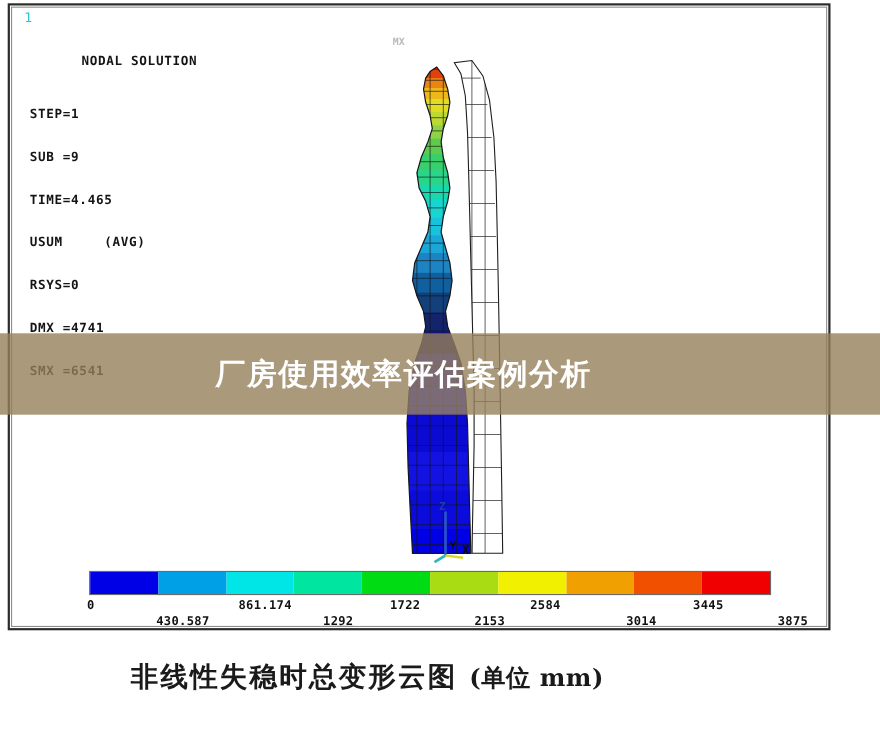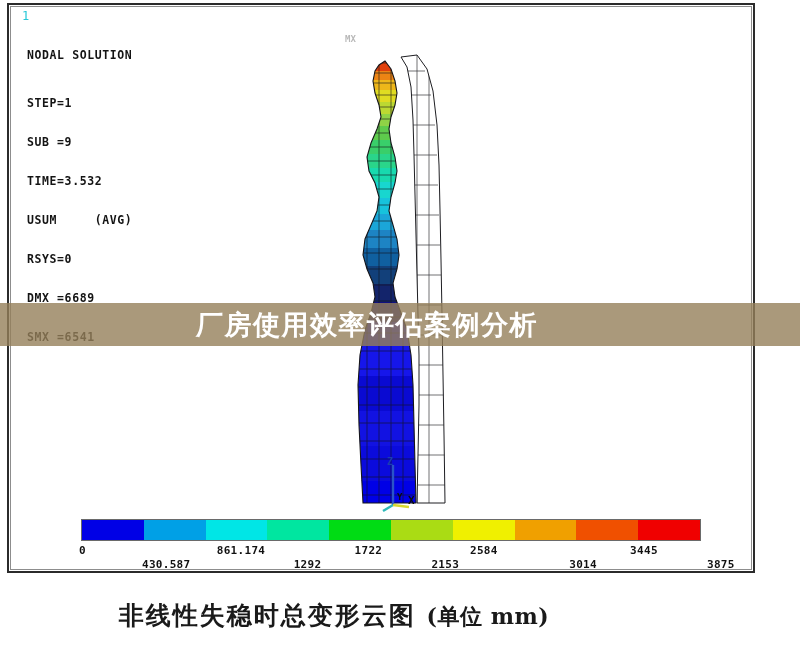--- a/index.html
+++ b/index.html
@@ -57,29 +57,30 @@
     font-family: "DejaVu Sans Mono", monospace;
     font-size: 11.5px;
     font-weight: bold;
     color: #141414;
     letter-spacing: 0.6px;
     line-height: 1;
     white-space: pre;
   }
   #header-block .title-line {
     margin-bottom: 13px;
+    margin-left: 47px;
   }
   #header-block .hline {
     margin-bottom: 4.5px;
   }
 
   
   #model-area {
     position: absolute;
-    left: 296px;
+    left: 308px;
     top: 20px;
     width: 200px;
     height: 490px;
   }
   #model-svg {
     display: block;
   }
   #mx-label {
     position: absolute;
     left: 40px;
@@ -189,21 +190,21 @@
     font-size: 22px;
     letter-spacing: 0.5px;
   }
 
   
   #banner {
     position: absolute;
     left: 0;
     top: 303px;
     width: 800px;
-    height: 43px;
+    height: 74px;
     background: rgba(149, 128, 90, 0.80);
     display: flex;
     align-items: center;
   }
   #banner-text {
     margin-left: 196px;
     font-family: "DejaVu Sans", sans-serif;
     font-size: 27px;
     font-weight: bold;
     color: #ffffff;
@@ -218,24 +219,24 @@
 <div id="screen">
 
   <div id="ansys-frame">
 
     <span id="win-number">1</span>
 
     <div id="header-block">
       <div class="title-line">NODAL SOLUTION</div>
       <div class="hline">STEP=1</div>
       <div class="hline">SUB =9</div>
-      <div class="hline">TIME=3.532</div>
+      <div class="hline">TIME=4.465</div>
       <div class="hline">USUM     (AVG)</div>
       <div class="hline">RSYS=0</div>
-      <div class="hline">DMX =6689</div>
+      <div class="hline">DMX =4741</div>
       <div class="hline">SMX =6541</div>
     </div>
 
     <div id="model-area">
       <span id="mx-label">MX</span>
 
       <svg id="model-svg" width="200" height="490" viewBox="0 0 200 490">
         <defs>
           <clipPath id="towerClip">
             <path d="M58,478 L56,440 L54,400 L53,360 L55,330 L60,305 L66,288
@@ -377,21 +378,21 @@
         <div class="band" style="background: rgb(170, 220, 20);"></div>
         <div class="band" style="background: rgb(240, 240, 0);"></div>
         <div class="band" style="background: rgb(240, 160, 0);"></div>
         <div class="band" style="background: rgb(240, 80, 0);"></div>
         <div class="band" style="background: rgb(240, 0, 0);"></div>
       </div>
     <div id="legend-labels-top">
         <span class="legend-tick" style="left: -2px;">0</span>
         <span class="legend-tick" style="left: 135.778px;">861.174</span>
         <span class="legend-tick" style="left: 273.556px;">1722</span>
-        <span class="legend-tick" style="left: 389px;">2584</span>
+        <span class="legend-tick" style="left: 401px;">2584</span>
         <span class="legend-tick" style="left: 549.111px;">3445</span>
       </div>
     <div id="legend-labels-bottom">
         <span class="legend-tick" style="left: 61px;">430.587</span>
         <span class="legend-tick" style="left: 212.667px; text-decoration: underline;">1292</span>
         <span class="legend-tick" style="left: 350.444px;">2153</span>
         <span class="legend-tick" style="left: 488.222px;">3014</span>
         <span class="legend-tick" style="left: 626px;">3875</span>
       </div>
 

